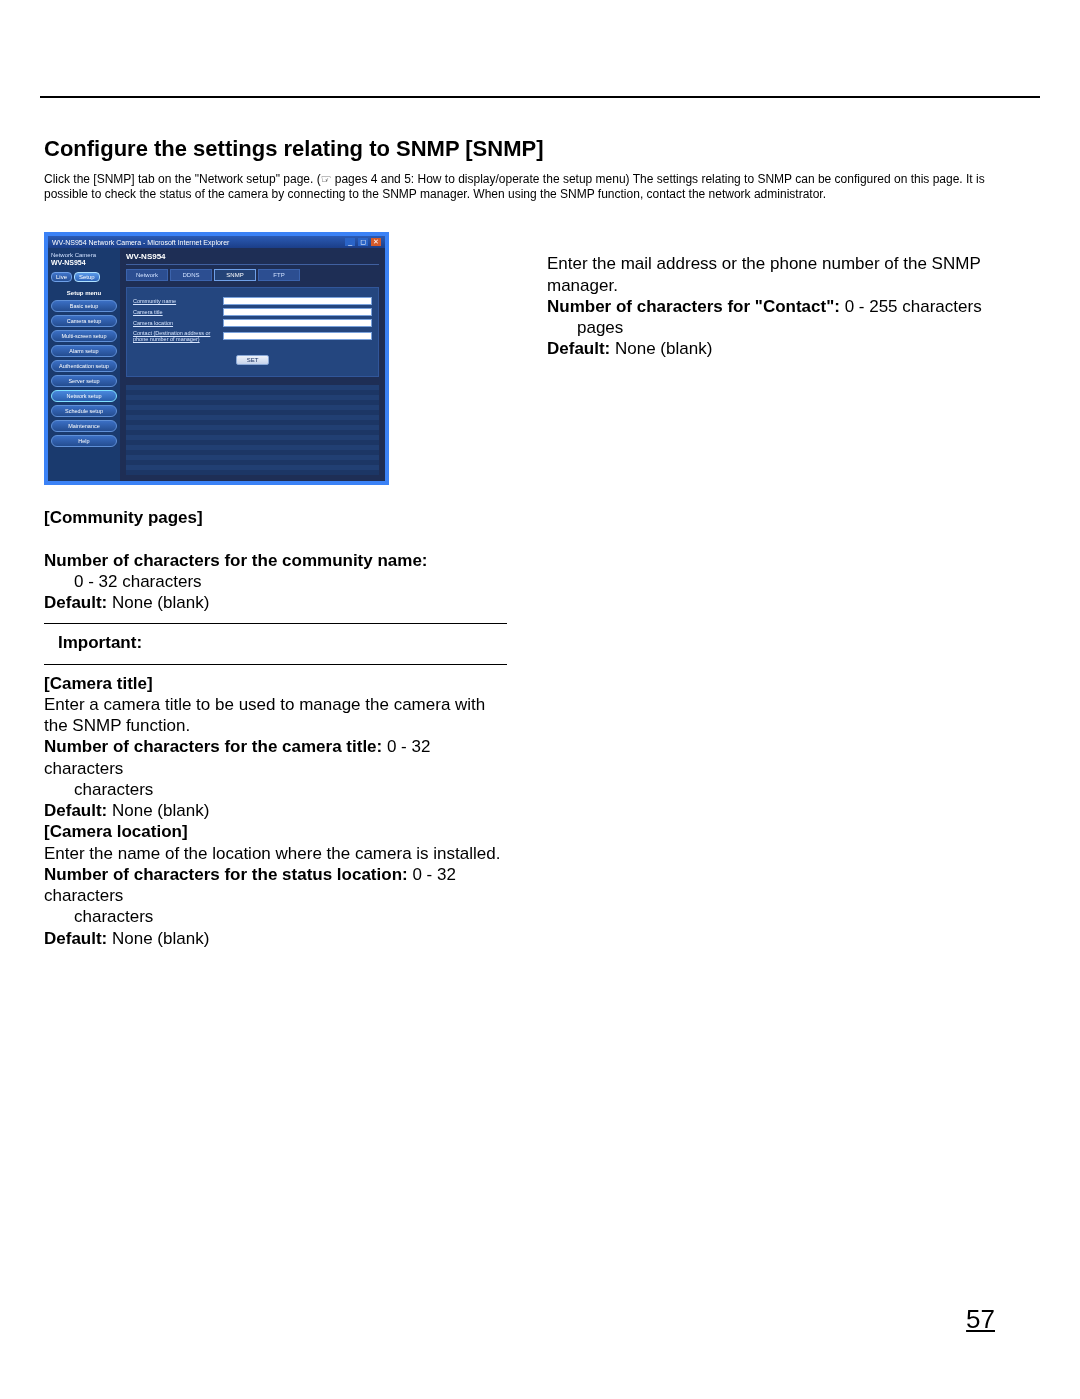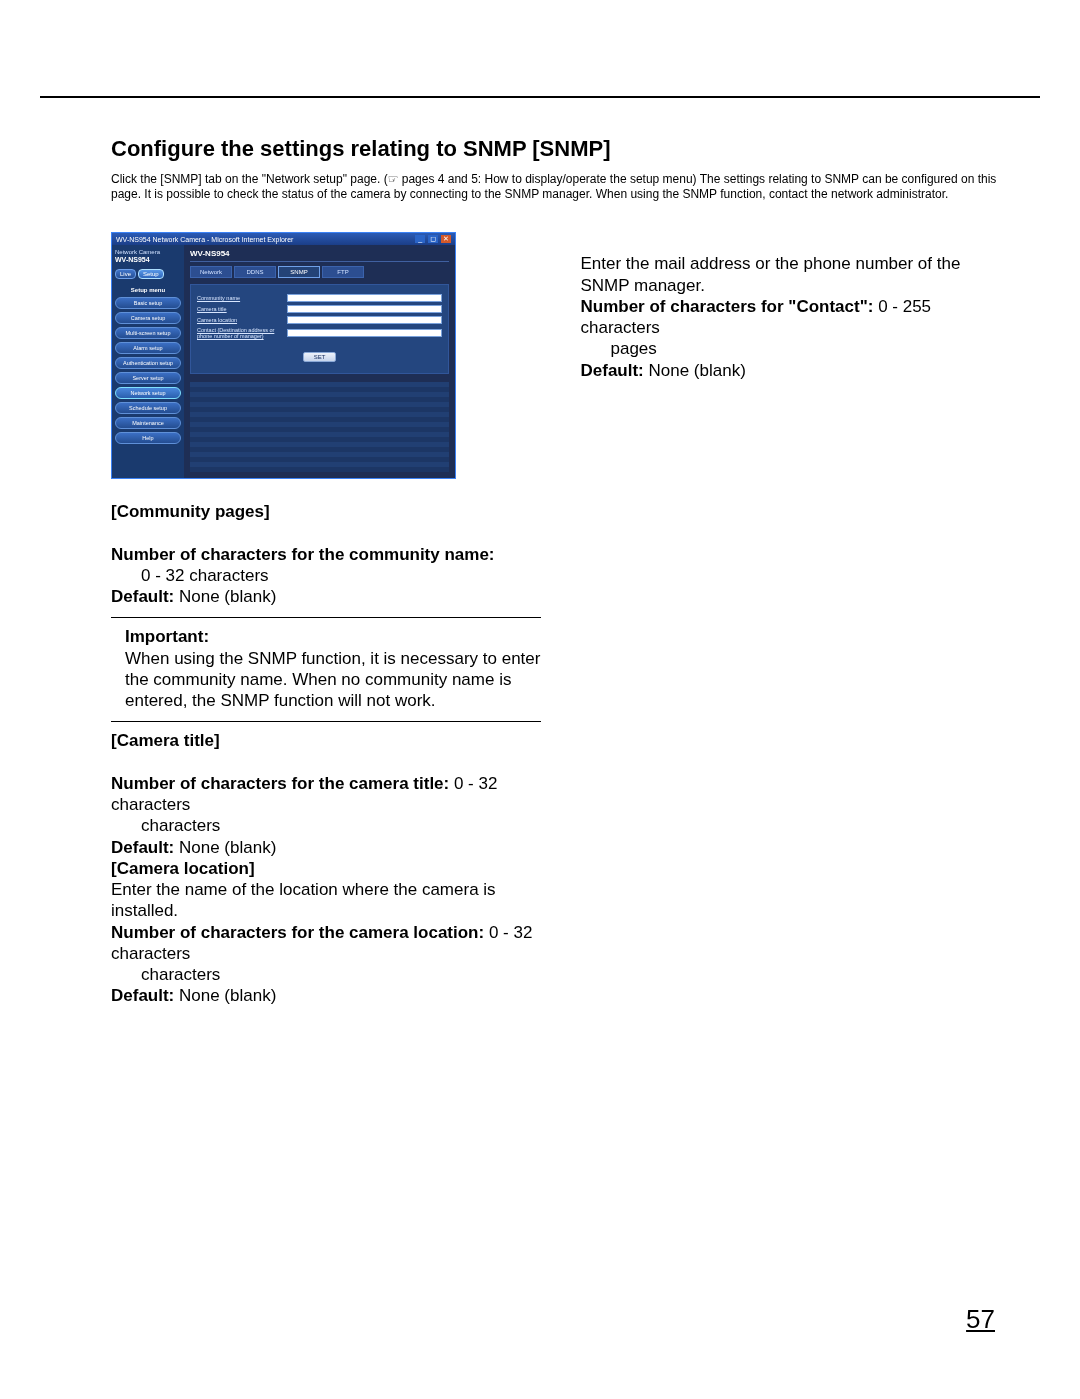--- a/index.html
+++ b/index.html
@@ -15,22 +15,21 @@
     width: 1080px;
     height: 1399px;
     position: relative;
     padding: 0;
   }
   .rule {
     border-top: 2px solid #000;
     margin: 96px 40px 0 40px;
   }
   .content {
-    padding: 38px 70px 0 82px;
-    margin-left: 29px;
+    padding: 38px 70px 0 44px;
   }
   h1 {
     font-size: 22px;
     font-weight: bold;
     margin: 0 0 10px 0;
     font-family: Arial, Helvetica, sans-serif;
   }
   .intro {
     font-size: 12px;
     line-height: 1.25;
@@ -61,21 +60,21 @@
     bottom: 160px;
     font-size: 26px;
     text-decoration: underline;
   }
 
   
   .shot-wrap { margin: 0 0 22px 0; }
   .browser {
     width: 345px;
     background: #1a3a6e;
-    border: 1px solid #3b82f6;
+    border: 4px solid #3b82f6;
     font-family: Arial, sans-serif;
   }
   .titlebar {
     background: linear-gradient(#2b5bb5, #1b3e88);
     color: #fff;
     font-size: 7px;
     padding: 2px 4px;
     display: flex;
     align-items: center;
     justify-content: space-between;
@@ -277,37 +276,36 @@
           <br>
           <span class="lbl">Number of characters for the community name:</span><br>
           <span class="indent">0 - 32 characters</span><br>
           <span class="lbl">Default:</span><span> None (blank)</span>
         </p>
 
         <hr class="thin-hr">
         <div class="note-block">
           <p>
             <span class="lbl">Important:</span><br>
-            <span>When using the SNMP function, it is necessary to enter the community name. When no community name is entered, the SNMP function will not work.</span>
           </p>
         </div>
         <hr class="thin-hr">
 
         <p class="section-gap">
           <span class="lbl">[Camera title]</span><br>
-          <br>
+          <span>Enter a camera title to be used to manage the camera with the SNMP function.</span><br>
           <span class="lbl">Number of characters for the camera title:</span><span> 0 - 32 characters</span><br>
           <span class="indent">characters</span><br>
           <span class="lbl">Default:</span><span> None (blank)</span>
         </p>
 
         <p class="section-gap">
           <span class="lbl">[Camera location]</span><br>
           <span>Enter the name of the location where the camera is installed.</span><br>
-          <span class="lbl">Number of characters for the camera location:</span><span> 0 - 32 characters</span><br>
+          <span class="lbl">Number of characters for the status location:</span><span> 0 - 32 characters</span><br>
           <span class="indent">characters</span><br>
           <span class="lbl">Default:</span><span> None (blank)</span>
         </p>
       </div>
 
       <div class="col">
         <p>
           <br>
           <span>Enter the mail address or the phone number of the SNMP manager.</span><br>
           <span class="lbl">Number of characters for "Contact":</span><span> 0 - 255 characters</span><br>

